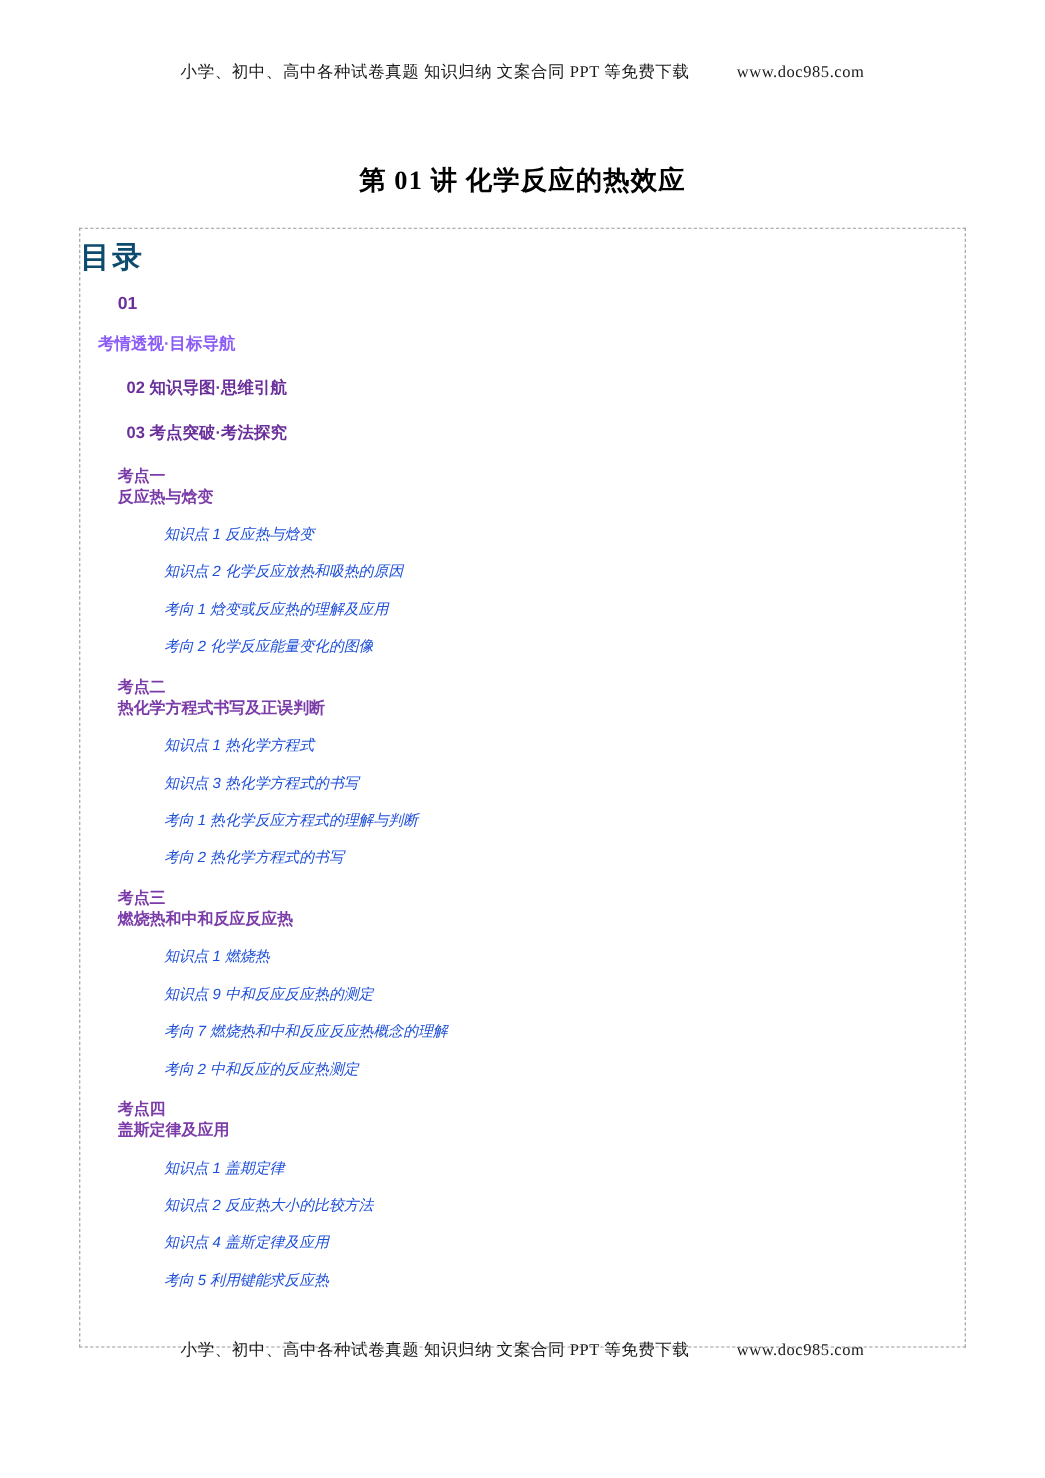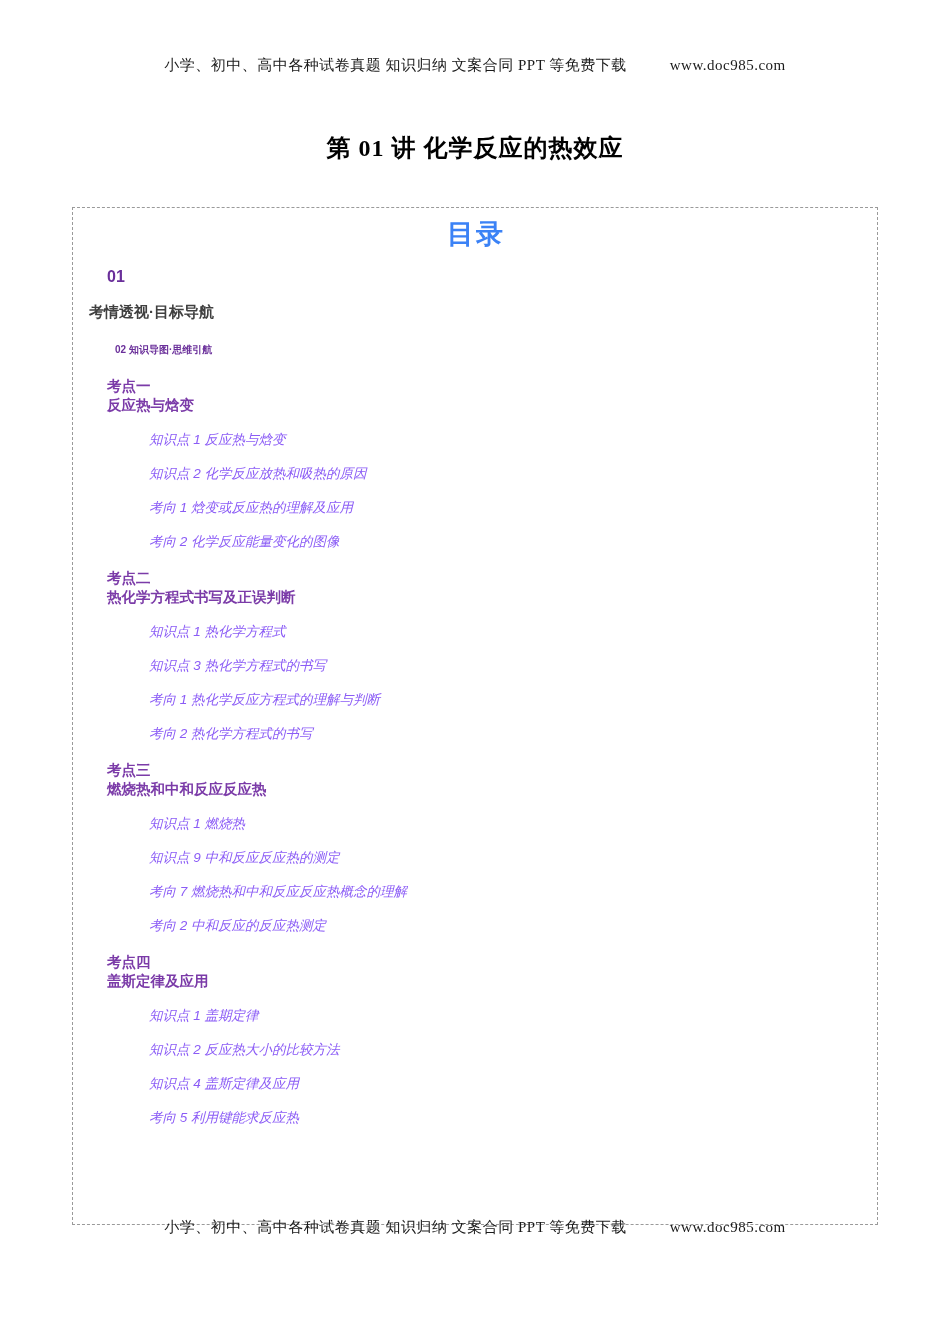--- a/index.html
+++ b/index.html
@@ -35,21 +35,21 @@
   .watermark .site {
     margin-left: 43px;
     font-family: "Liberation Serif", serif;
   }
   .watermark.top { top: 56px; }
   .watermark.bottom { top: 1218px; }
 
   
   .doc-title {
     position: absolute;
-    top: 132px;
+    top: 148px;
     left: 0;
     width: 950px;
     text-align: center;
     font-size: 24px;
     font-weight: bold;
     color: #000;
     letter-spacing: 1px;
   }
 
   
@@ -61,24 +61,23 @@
     height: 1018px;
     border: 1px dashed #9a9a9a;
     box-sizing: border-box;
   }
 
   .toc-heading {
     position: absolute;
     top: 8px;
     left: 0;
     width: 806px;
-    text-align: center;
     font-size: 27px;
     font-weight: bold;
-    color: #3b82f6;
+    color: #0c4a6e;
     letter-spacing: 2px;
     font-family: "Liberation Sans", sans-serif;
   }
 
   .toc-list {
     position: absolute;
     top: 54px;
     left: 0;
     width: 806px;
   }
@@ -107,42 +106,42 @@
     font-size: 16px;
     font-weight: bold;
     color: #6a2f9a;
     font-family: "Liberation Sans", sans-serif;
   }
   
   .lv1 {
     padding: 10px 18px 4px 12px;
     font-size: 15px;
     font-weight: bold;
-    color: #404040;
+    color: #8b5cf6;
   }
   .lv1b {
     padding: 12px 18px 4px 38px;
-    font-size: 10px;
+    font-size: 15px;
     font-weight: bold;
     color: #6a2f9a;
   }
   
   .lv2 {
     padding: 10px 18px 2px 30px;
     font-size: 14.5px;
     font-weight: bold;
     color: #7b3ba8;
     justify-content: center;
   }
   .lv2 .kp { margin-right: 22px; }
   
   .lv3 {
     padding: 8px 18px 2px 72px;
     font-size: 13.5px;
-    color: #8b5cf6;
+    color: #1d4ed8;
     font-style: italic;
   }
 </style>
 </head>
 <body>
 
 <div class="page">
 
   <div class="watermark top">
     <span>小学、初中、高中各种试卷真题 知识归纳 文案合同 PPT 等免费下载</span><span class="site">www.doc985.com</span>
@@ -158,20 +157,24 @@
           <span class="leader none"></span>
         </div>
         <div class="row lv1">
           <span class="txt">考情透视·目标导航</span>
           <span class="leader none"></span>
         </div>
         <div class="row lv1b">
           <span class="txt">02 知识导图·思维引航</span>
           <span class="leader"></span>
         </div>
+        <div class="row lv1b">
+          <span class="txt">03 考点突破·考法探究</span>
+          <span class="leader"></span>
+        </div>
         <div class="row lv2">
           <span class="txt kp">考点一</span>
           <span class="txt">反应热与焓变</span>
           <span class="leader"></span>
         </div>
         <div class="row lv3">
           <span class="txt">知识点 1 反应热与焓变</span>
           <span class="leader"></span>
         </div>
         <div class="row lv3">

